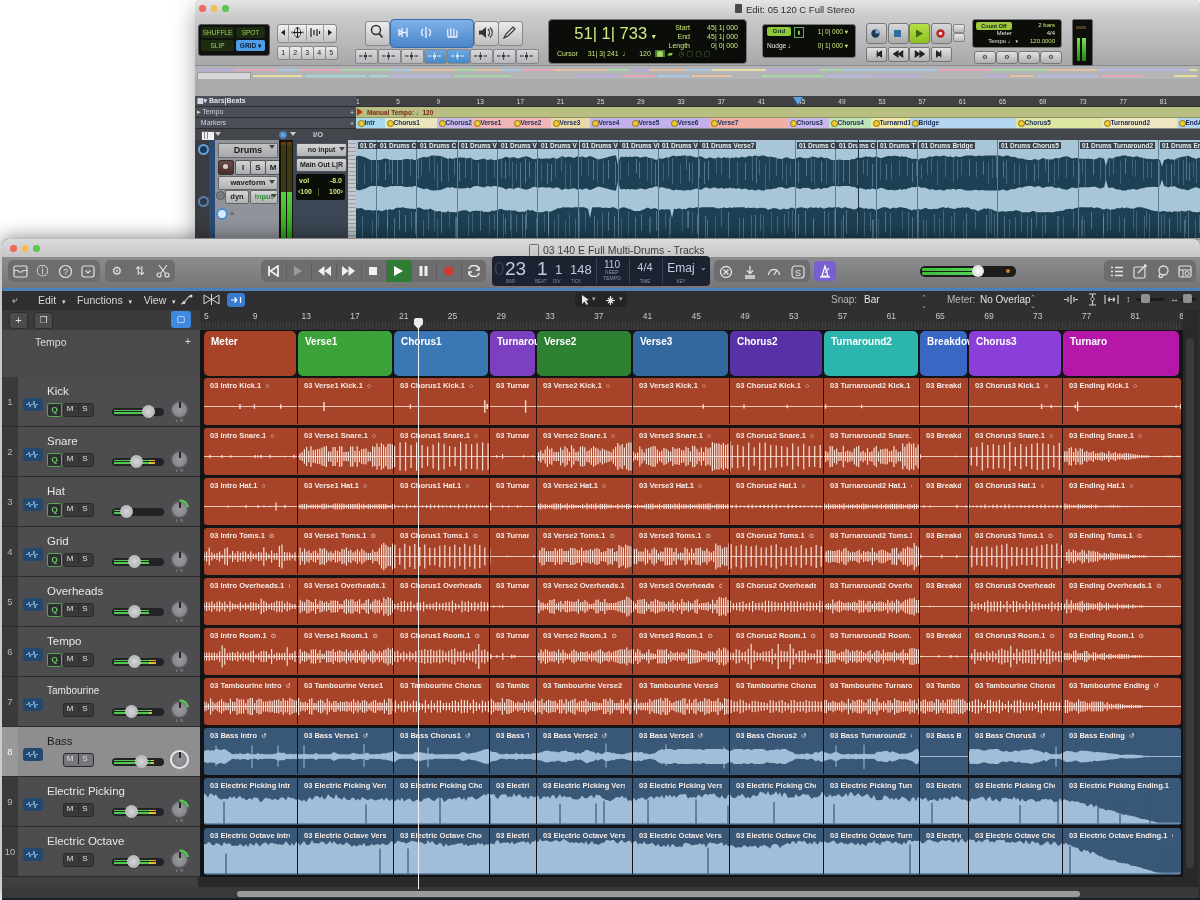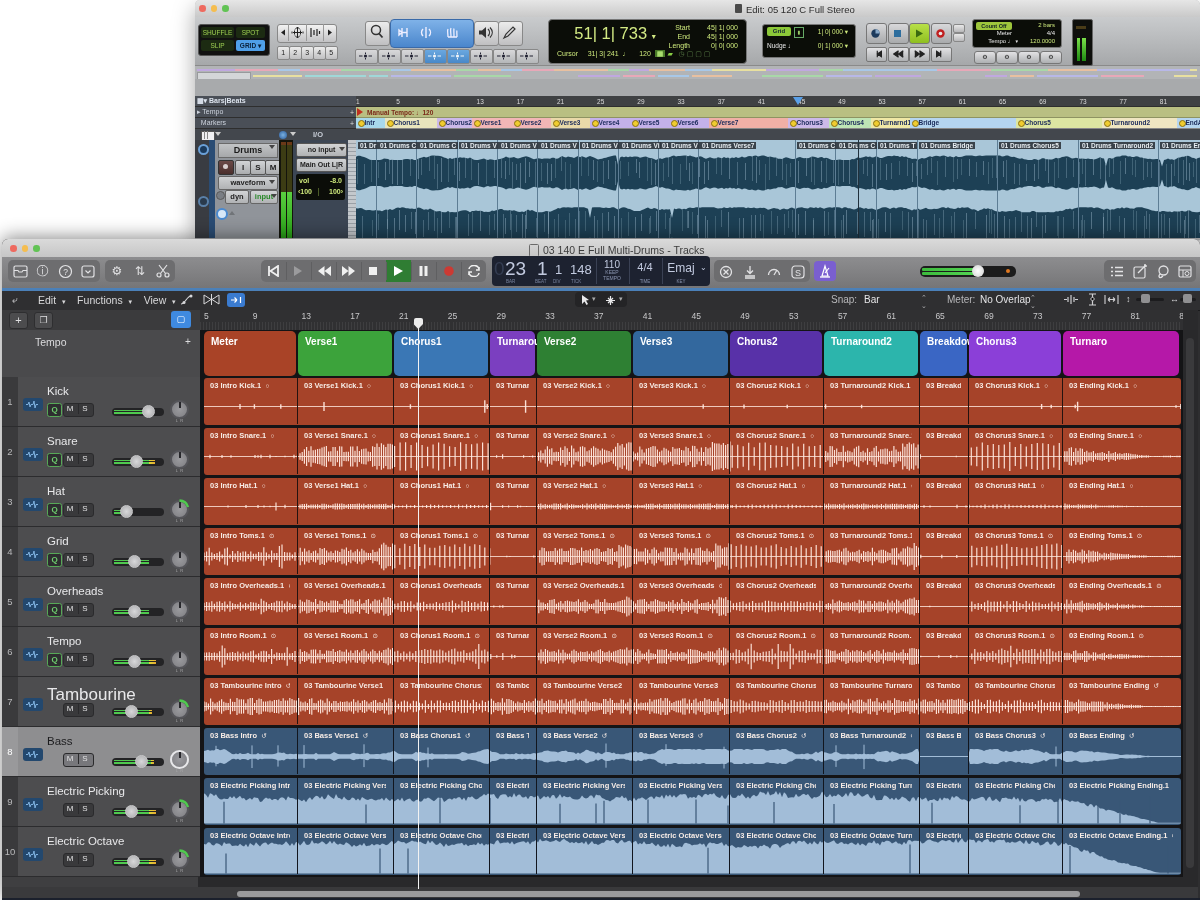--- a/index.html
+++ b/index.html
@@ -1208,21 +1208,21 @@
 <div class="a" style="left:722px;top:3px;color:#f7ece6;font-size:7.5px;font-weight:bold;white-space:nowrap;overflow:hidden;max-width:35px;">03 Breakdow&nbsp;&nbsp;</div>
 <div class="a" style="left:771px;top:3px;color:#f7ece6;font-size:7.5px;font-weight:bold;white-space:nowrap;overflow:hidden;max-width:80px;">03 Chorus3 Room.1&nbsp;&nbsp;<span style="font-weight:normal;font-size:6.5px;">⊙</span></div>
 <div class="a" style="left:865px;top:3px;color:#f7ece6;font-size:7.5px;font-weight:bold;white-space:nowrap;overflow:hidden;max-width:104px;">03 Ending Room.1&nbsp;&nbsp;<span style="font-weight:normal;font-size:6.5px;">⊙</span></div>
 </div>
 <div class="a" style="left:0;top:438px;width:16px;height:49px;background:#3a3a3c;border-bottom:1px solid #2c2c2e;color:#b8b8ba;font-size:9.5px;text-align:center;line-height:49px;">7</div>
 <div class="a" style="left:16px;top:438px;width:182px;height:49px;background:#4d4d4f;border-bottom:1px solid #2c2c2e;"></div>
 <div class="a" style="left:21px;top:459px;width:20px;height:13px;background:#23486e;border-radius:3px;"></div>
 <svg class="a" style="left:23px;top:461px" width="16" height="9">
       <path d="M1 4.5H3M3 4.5 4 2 5 7 6 4.5M6 4.5H8M8 4.5 9 1 10 8 11 4.5M11 4.5H13" stroke="#7fb2e0" stroke-width="1" fill="none"></path>
     </svg>
-<div class="a" style="left:45px;top:446px;color:#e8e8ea;font-size:17px;">Tambourine</div>
+<div class="a" style="left:45px;top:446px;color:#e8e8ea;font-size:10px;">Tambourine</div>
 <div class="a" style="left:61px;top:464px;width:29px;height:12px;background:#39393b;border:1px solid #2a2a2c;border-radius:3px;"></div>
 <div class="a" style="left:61px;top:464px;width:14px;height:12px;color:#e0e0e2;font-size:8px;text-align:center;line-height:12px;">M</div>
 <div class="a" style="left:75.5px;top:465px;width:1px;height:10px;background:#2a2a2c;"></div>
 <div class="a" style="left:76px;top:464px;width:14px;height:12px;color:#e0e0e2;font-size:8px;text-align:center;line-height:12px;">S</div>
 <div class="a" style="left:110px;top:468.5px;width:52px;height:8px;background:#232325;border-radius:4px;"></div>
 <div class="a" style="left:112px;top:470.5px;width:34.6px;height:1.8px;background:#4fc94f;"></div>
 <div class="a" style="left:112px;top:473px;width:34.6px;height:1.8px;background:#4fc94f;"></div>
 <div class="a" style="left:146.56px;top:470.5px;width:3.8px;height:1.8px;background:linear-gradient(90deg,#d8d83a,#e8a830);"></div>
 <div class="a" style="left:146.56px;top:473px;width:3.8px;height:1.8px;background:linear-gradient(90deg,#d8d83a,#e8a830);"></div>
 <div class="a" style="left:123.25999999999999px;top:466px;width:11px;height:11px;border-radius:50%;background:radial-gradient(#d8d8da,#aaaaac);border:1.5px solid #c8c8ca;"></div>

